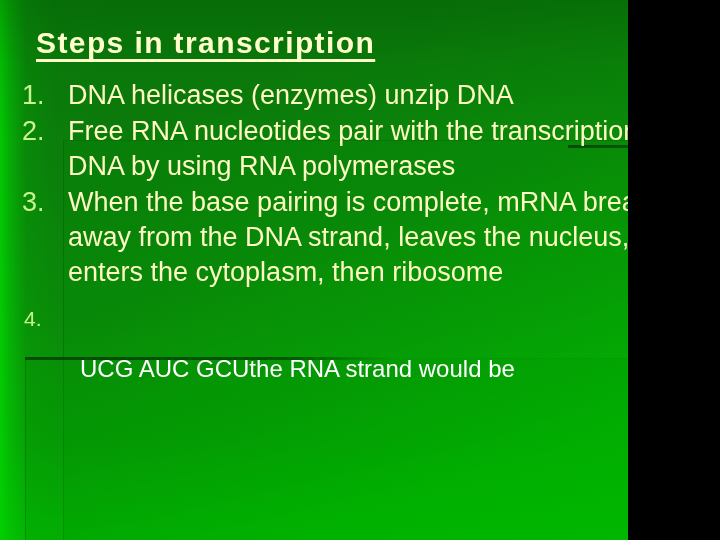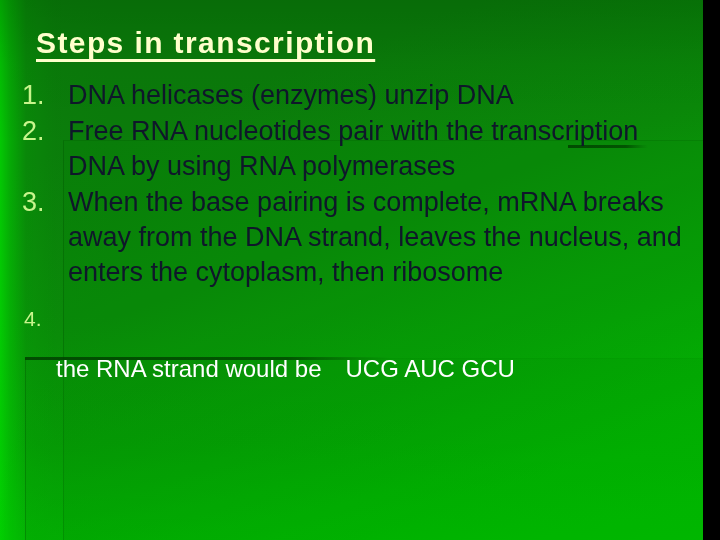--- a/index.html
+++ b/index.html
@@ -2,21 +2,21 @@
 <html><head>
 <meta charset="utf-8">
 <style>
   html, body {
     margin: 0;
     padding: 0;
     background: #000;
   }
   #slide {
     position: relative;
-    width: 703px;
+    width: 628px;
     height: 540px;
     overflow: hidden;
     font-family: "Liberation Sans", sans-serif;
     
     background: #0a8a0a;
   }
   
   .bg-layer {
     position: absolute;
     inset: 0;
@@ -113,21 +113,21 @@
   }
   .item-marker {
     color: #C8F58C;
     font-size: 27px;
     line-height: 35px;
     width: 46px;
     flex: 0 0 46px;
     text-align: left;
   }
   .item-text {
-    color: #0f172a;
+    color: #fef9c3;
     font-size: 27px;
     line-height: 35px;
     flex: 1 1 auto;
     max-width: 620px;
   }
   
   #list-item-4 { margin-top: 12px; padding-left: 24px; }
   #list-item-4 .item-marker {
     font-size: 21px;
     line-height: 34px;
@@ -197,18 +197,18 @@
     <div class="list-item" id="list-item-3">
       <span class="item-marker">3.</span>
       <span class="item-text">When the base pairing is complete, mRNA breaks away from the DNA strand, leaves the nucleus, and enters the cytoplasm, then ribosome</span>
     </div>
 
     <div class="list-item" id="list-item-4">
       <span class="item-marker">4.</span>
     </div>
 
     <div id="rna-line">
+      <span id="rna-strand-value">UCG AUC GCU</span>
       <span id="rna-strand-label">the RNA strand would be</span>
-      <span id="rna-strand-value">UCG AUC GCU</span>
     </div>
 
   </div>
 </div>
 
 </body></html>

